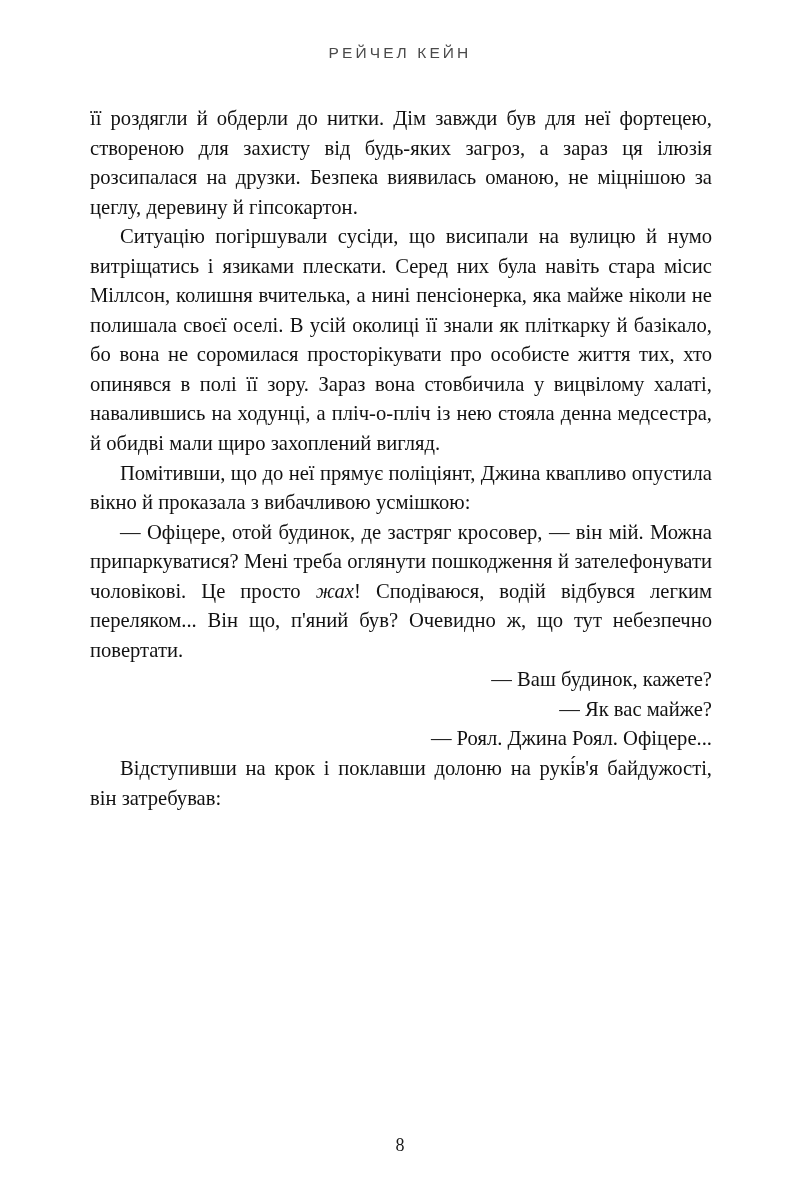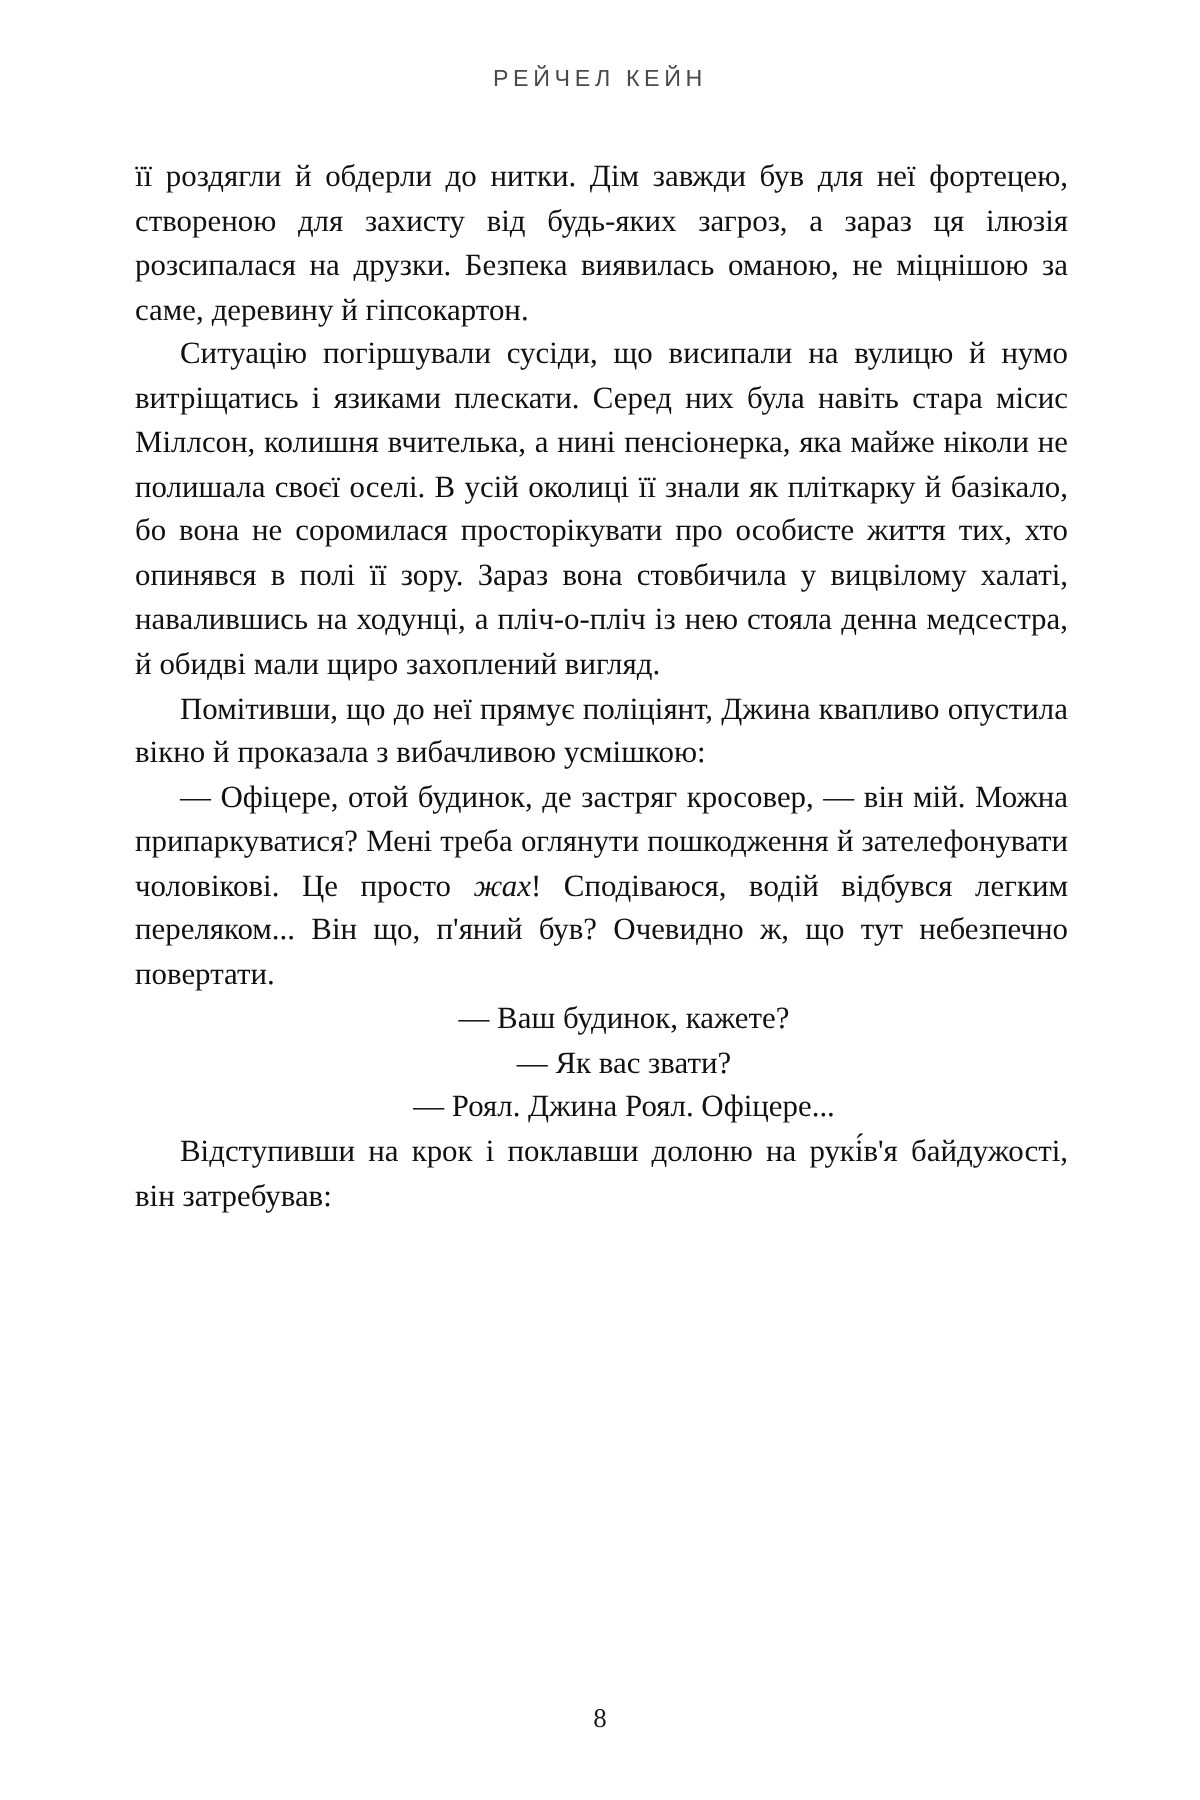--- a/index.html
+++ b/index.html
@@ -53,21 +53,21 @@
     word-spacing: 0.1px;
   }
   p.para.no-indent {
     text-indent: 0;
   }
   
   p.dialogue {
     margin: 0;
     font-size: 20.6px;
     line-height: 29.55px;
-    text-align: center;
+    text-align: right;
     text-indent: 30px;
   }
   em {
     font-style: italic;
   }
   .folio {
     position: absolute;
     bottom: 44px;
     left: 0;
     width: 800px;
@@ -79,33 +79,33 @@
 </style>
 </head>
 <body>
 
 <div class="page">
 
   <div class="running-head">РЕЙЧЕЛ КЕЙН</div>
 
   <div class="text-column">
 
-    <p class="para no-indent">її роздягли й обдерли до нитки. Дім завжди був для неї фортецею, створеною для захисту від будь-яких загроз, а зараз ця ілюзія розсипалася на друзки. Безпека виявилась оманою, не міцнішою за саме, деревину й гіпсокартон.</p>
+    <p class="para no-indent">її роздягли й обдерли до нитки. Дім завжди був для неї фортецею, створеною для захисту від будь-яких загроз, а зараз ця ілюзія розсипалася на друзки. Безпека виявилась оманою, не міцнішою за цеглу, деревину й гіпсокартон.</p>
 
     <p class="para">Ситуацію погіршували сусіди, що висипали на вулицю й нумо витріщатись і язиками плескати. Серед них була навіть стара місис Міллсон, колишня вчителька, а нині пенсіонерка, яка майже ніколи не полишала своєї оселі. В усій околиці її знали як пліткарку й базікало, бо вона не соромилася просторікувати про особисте життя тих, хто опинявся в полі її зору. Зараз вона стовбичила у вицвілому халаті, навалившись на ходунці, а пліч-о-пліч із нею стояла денна медсестра, й обидві мали щиро захоплений вигляд.</p>
 
     <p class="para">Помітивши, що до неї прямує поліціянт, Джина квапливо опустила вікно й проказала з вибачливою усмішкою:</p>
 
     <p class="para"><span>— Офіцере, отой будинок, де застряг кросовер, — він мій. Можна припаркуватися? Мені треба оглянути пошкодження й зателефонувати чоловікові. Це просто </span><em>жах</em><span>! Сподіваюся, водій відбувся легким переляком... Він що, п'яний був? Очевидно ж, що тут небезпечно повертати.</span></p>
 
 
     <p class="dialogue">— Ваш будинок, кажете?</p>
 
 
-    <p class="dialogue">— Як вас звати?</p>
+    <p class="dialogue">— Як вас майже?</p>
 
     <p class="dialogue">— Роял. Джина Роял. Офіцере...</p>
 
     <p class="para">Відступивши на крок і поклавши долоню на рукі́в'я байдужості, він затребував:</p>
 
 
 
   </div>
 
   <div class="folio">8</div>

